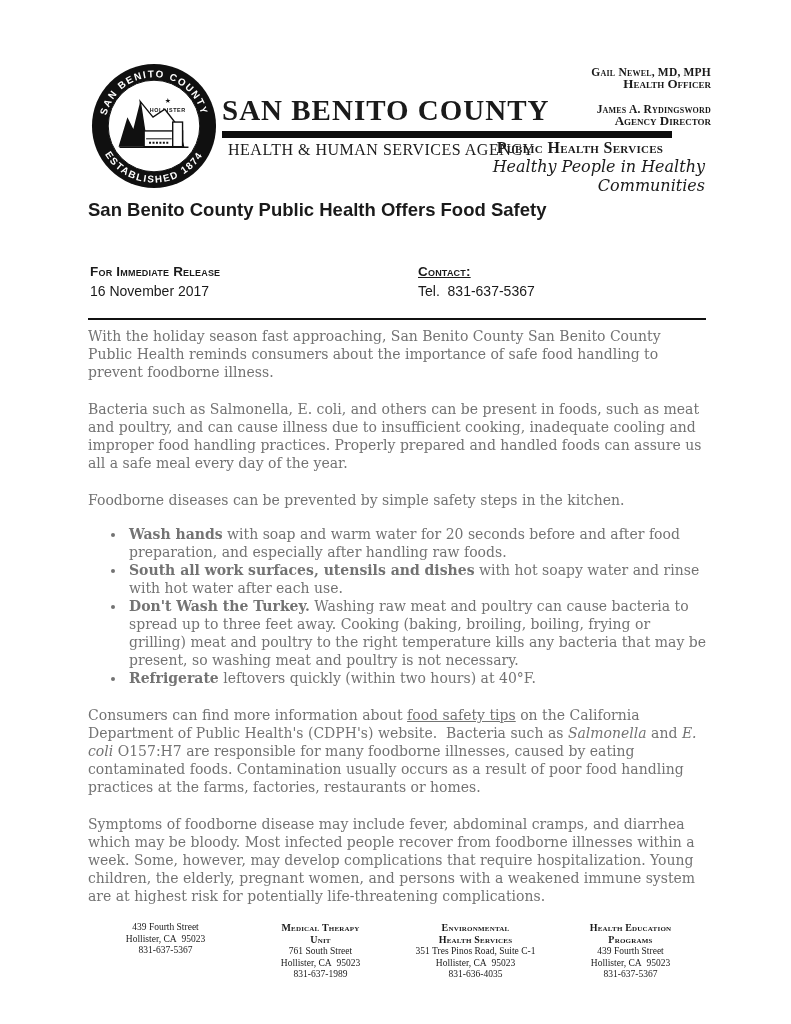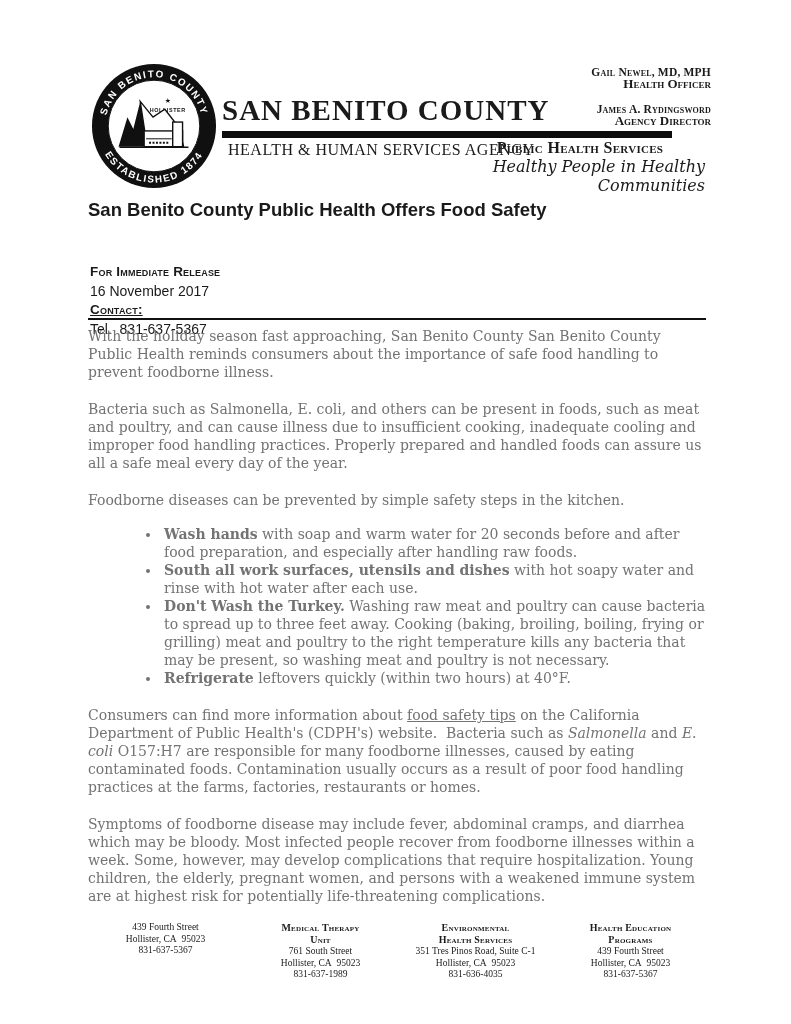--- a/index.html
+++ b/index.html
@@ -39,40 +39,40 @@
 
   
   .headline {
     position:absolute; left:88px; top:199px; width:620px; text-align:left;
     font-family:"Liberation Sans", sans-serif; font-weight:bold;
     font-size:18.5px; line-height:22px;
   }
 
   
   .release-row { position:absolute; left:90px; top:263px; width:616px; display:flex;
-    font-family:"Liberation Sans", sans-serif;flex-direction:column; }
+    font-family:"Liberation Sans", sans-serif; }
   .release-left  { width:328px; }
   .release-right { flex:1; }
   .release-label, .contact-label {
     font-weight:bold; font-variant:small-caps; font-size:13.5px; line-height:18px; letter-spacing:0.2px;
   }
   .contact-label { text-decoration:underline; }
   .release-date, .contact-name, .contact-tel { font-size:14px; line-height:20px; }
 
   .top-rule { position:absolute; left:88px; top:318px; width:618px; border-top:2px solid #111; }
 
   
   .content {
     position:absolute; left:88px; top:327px; width:621px;
     font-size:14px; line-height:18px; color:#737373;
   }
   .content p { margin:0 0 19px 0; }
   .content p.no-gap { margin-bottom:16px; }
   .content ul { margin:0 0 19px 0; padding-left:38px; list-style:disc; }
-  .content li { padding-left:3px;margin-left:35px; }
+  .content li { padding-left:3px; }
   .b { font-weight:bold; }
   .doc-link { text-decoration:underline; cursor:pointer; }
   .it { font-style:italic; }
 
   
   .footer { position:absolute; left:88px; top:922px; width:620px; display:flex;
     font-family:"Liberation Serif", serif; text-align:center; }
   .f-col { flex:1; padding:0 6px; }
   .f-name { font-weight:bold; font-variant:small-caps; font-size:10px; line-height:11.5px; letter-spacing:0.2px; }
   .f-line { font-size:9.5px; line-height:11.5px; }

